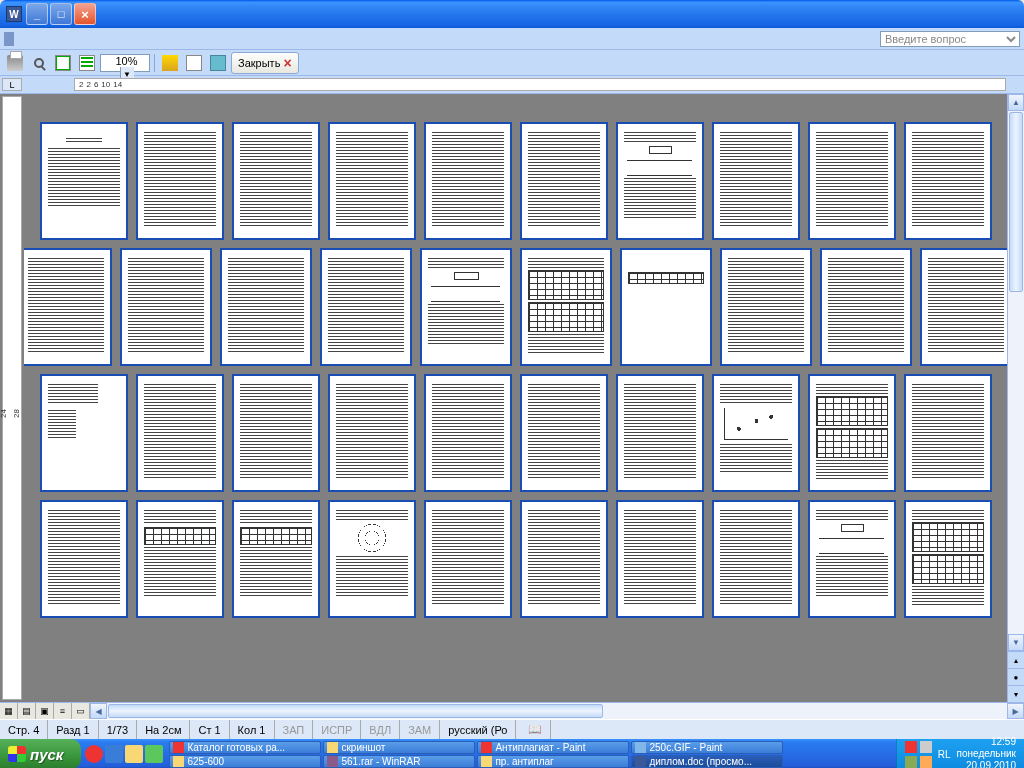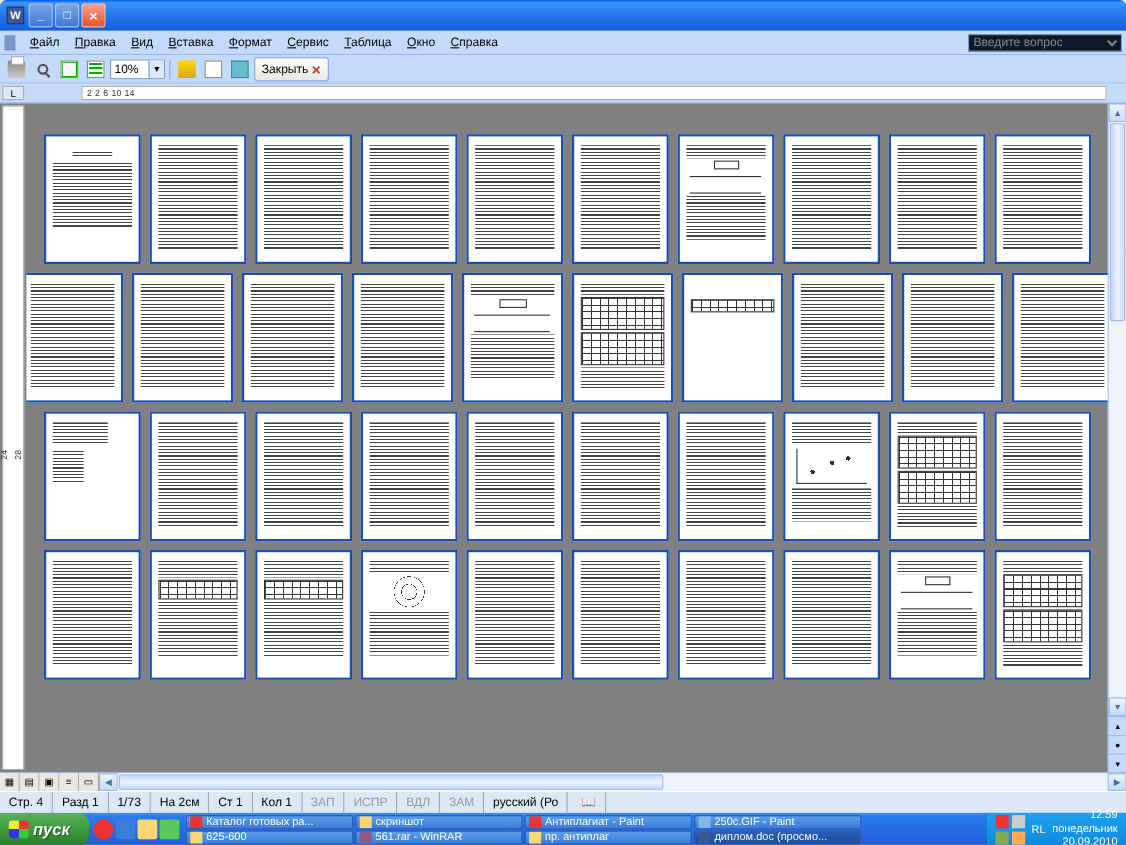--- a/index.html
+++ b/index.html
@@ -13,27 +13,27 @@
 .win-btn { width: 22px; height: 22px; border-radius: 3px; border: 1px solid rgba(255,255,255,0.5); display: flex; align-items: center; justify-content: center; color: white; font-weight: bold; font-size: 11px; }
 .win-btn.min, .win-btn.max { background: linear-gradient(to bottom, #7ba7e8, #3e78d8); }
 .win-btn.close { background: linear-gradient(to bottom, #f5a191, #e3552c); font-size: 13px; }
 
 
 .menubar { height: 22px; background: #c3daf9; display: flex; align-items: center; padding: 0 4px; border-bottom: 1px solid #9db8e8; }
 .menubar .sys { width: 10px; height: 14px; background: #7a96c8; margin-right: 6px; }
 .menu-item { padding: 2px 7px; cursor: default; }
 .menu-item u { text-decoration: underline; }
 .ask-box { margin-left: auto; }
-.ask-box select { width: 140px; font-size: 11px; background: #0f172a; border: 1px solid #7f9db9; color: #888; }
+.ask-box select { width: 140px; font-size: 11px; background: #ffffff; border: 1px solid #7f9db9; color: #888; }
 
 
 .toolbar { height: 26px; background: #c3daf9; display: flex; align-items: center; padding: 0 4px; gap: 2px; border-bottom: 1px solid #9db8e8; }
 .tb-btn { width: 22px; height: 22px; border: 1px solid transparent; display: flex; align-items: center; justify-content: center; border-radius: 3px; }
 .tb-sep { width: 1px; height: 18px; background: #8ba8d8; margin: 0 2px; }
-.zoom-combo { width: 50px; height: 18px; font-size: 11px; border: 1px solid #7f9db9; background: white; padding-left: 3px; display: flex; align-items: center; justify-content: space-between; }
+.zoom-combo { width: 50px; height: 18px; font-size: 11px; border: 1px solid #7f9db9; background: white; padding-left: 3px; display: flex; align-items: center; justify-content: space-between; flex-direction: column; }
 .zoom-combo .arrow { width: 14px; height: 16px; background: #dce7f7; border-left: 1px solid #7f9db9; text-align: center; font-size: 8px; line-height: 16px; }
 .close-btn-tb { padding: 2px 6px; border: 1px solid #8ba8d8; border-radius: 3px; display: flex; align-items: center; gap: 3px; background: linear-gradient(#fdfdfd, #e8e8e0); }
 
 
 .ic { width: 16px; height: 16px; }
 .ic-print { background: linear-gradient(#888, #ccc); border-radius: 2px; position: relative; }
 .ic-print::after { content:''; position:absolute; top:-4px; left:3px; width:10px; height:6px; background:#fff; border:1px solid #aaa; }
 .ic-zoom { border:2px solid #555; border-radius:50%; width:10px; height:10px; position:relative; }
 .ic-zoom::after { content:''; position:absolute; width:6px; height:2px; background:#555; bottom:-3px; right:-4px; transform:rotate(45deg); }
 .ic-page1 { background:#fff; border:1px solid #888; box-shadow:inset 0 0 0 1px #0a0; }
@@ -116,31 +116,20 @@
   <div class="app-icon">W</div>
   <div class="win-btns">
     <div class="win-btn min">_</div>
     <div class="win-btn max">□</div>
     <div class="win-btn close">×</div>
   </div>
 </div>
 
 <div class="menubar">
   <div class="sys"></div>
-  <div id="menu-items" style="display: flex;">
-      <div class="menu-item"><u>Ф</u>айл</div>
-      <div class="menu-item"><u>П</u>равка</div>
-      <div class="menu-item"><u>В</u>ид</div>
-      <div class="menu-item"><u>В</u>ставка</div>
-      <div class="menu-item"><u>Ф</u>ормат</div>
-      <div class="menu-item"><u>С</u>ервис</div>
-      <div class="menu-item"><u>Т</u>аблица</div>
-      <div class="menu-item"><u>О</u>кно</div>
-      <div class="menu-item"><u>С</u>правка</div>
-    </div>
   <div class="ask-box">
     <select>
       <option>Введите вопрос</option>
     </select>
   </div>
 </div>
 
 <div class="toolbar">
   <div class="tb-btn">
       <div class="ic ic-print"></div>

